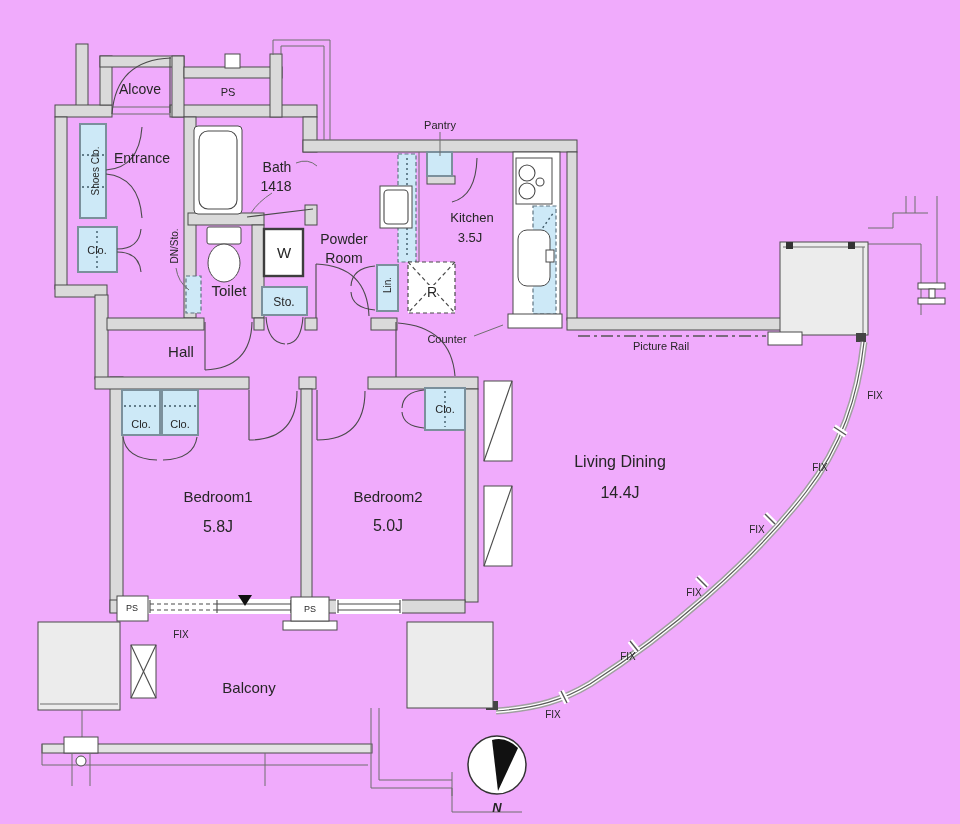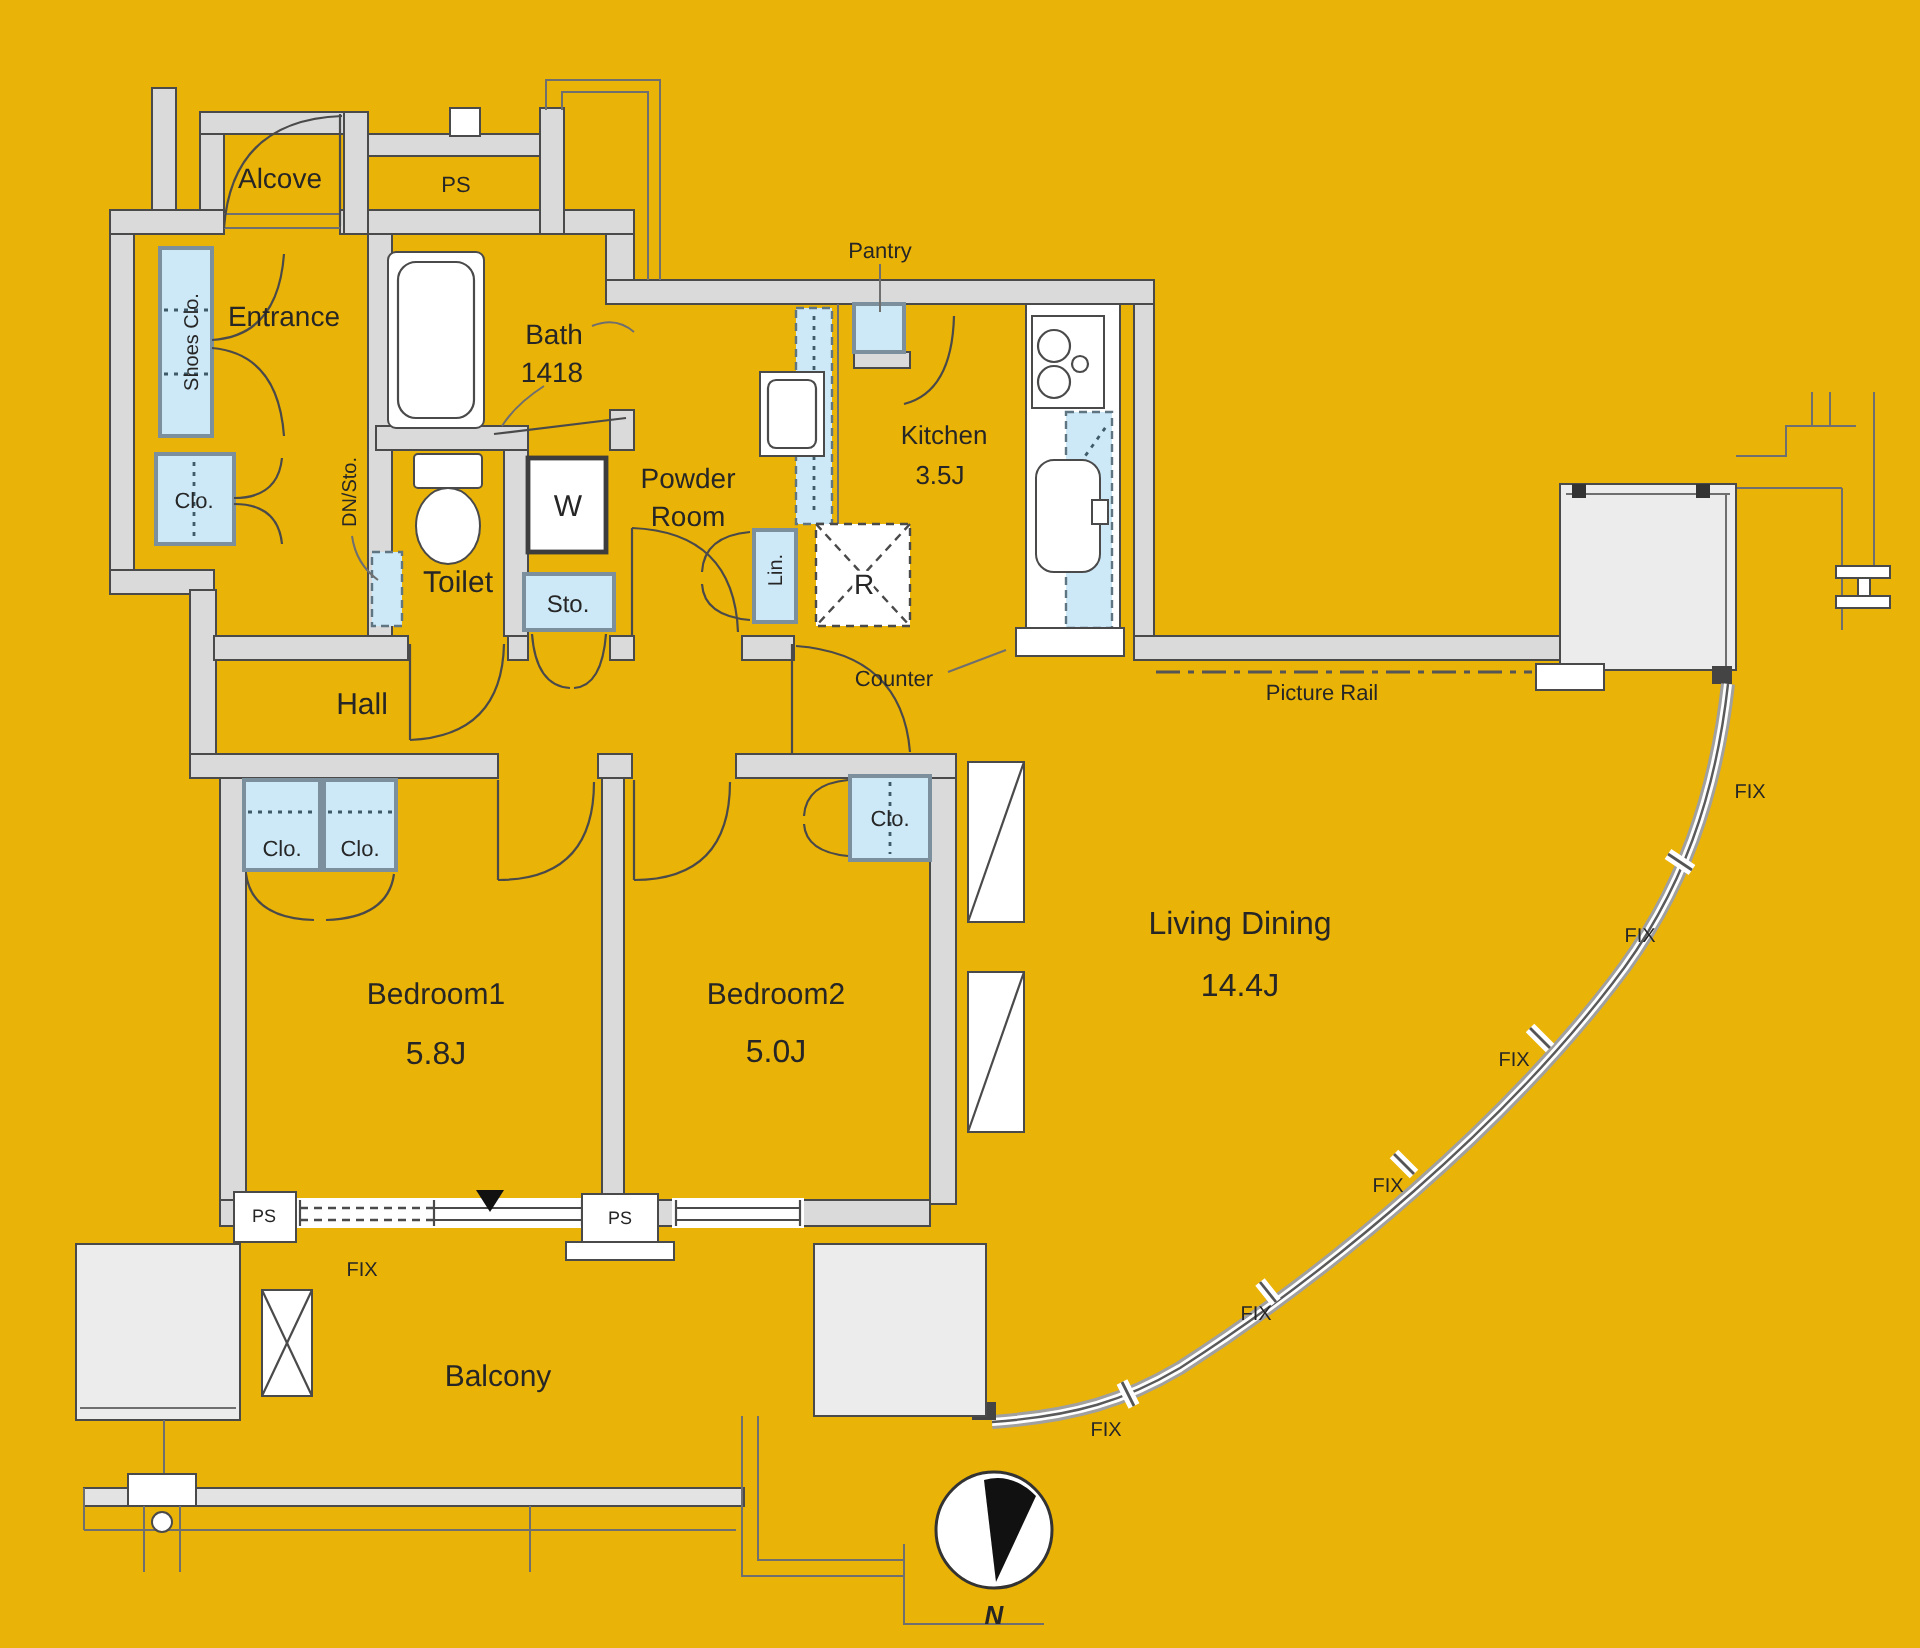--- a/index.html
+++ b/index.html
@@ -1,16 +1,16 @@
 <!DOCTYPE html>
 <html><head>
 <meta charset="utf-8">
 <style>
   html,body{margin:0;padding:0;background:#ffffff;}
-  .stage{width:960px;height:824px;position:relative;background:#eab308;}
+  .stage{width:960px;height:824px;position:relative;background:#f0abfc;}
   svg{display:block;}
   
   .w   {fill:#dadada;stroke:#4a4a4a;stroke-width:1;}
   .blk {fill:#ececec;stroke:#4a4a4a;stroke-width:1;}
   .wh  {fill:#ffffff;stroke:#4a4a4a;stroke-width:1;}
   .whb {fill:#ffffff;stroke:#3d3d3d;stroke-width:2.4;}
   .cb  {fill:#cde9f7;stroke:#7b909c;stroke-width:2;}
   .cbd {fill:#cde9f7;stroke:#5f7582;stroke-width:1.2;stroke-dasharray:4 2.5;}
   .ln  {fill:none;stroke:#4a4a4a;stroke-width:1.1;}
   .thin{fill:none;stroke:#6f6f6f;stroke-width:1;}

